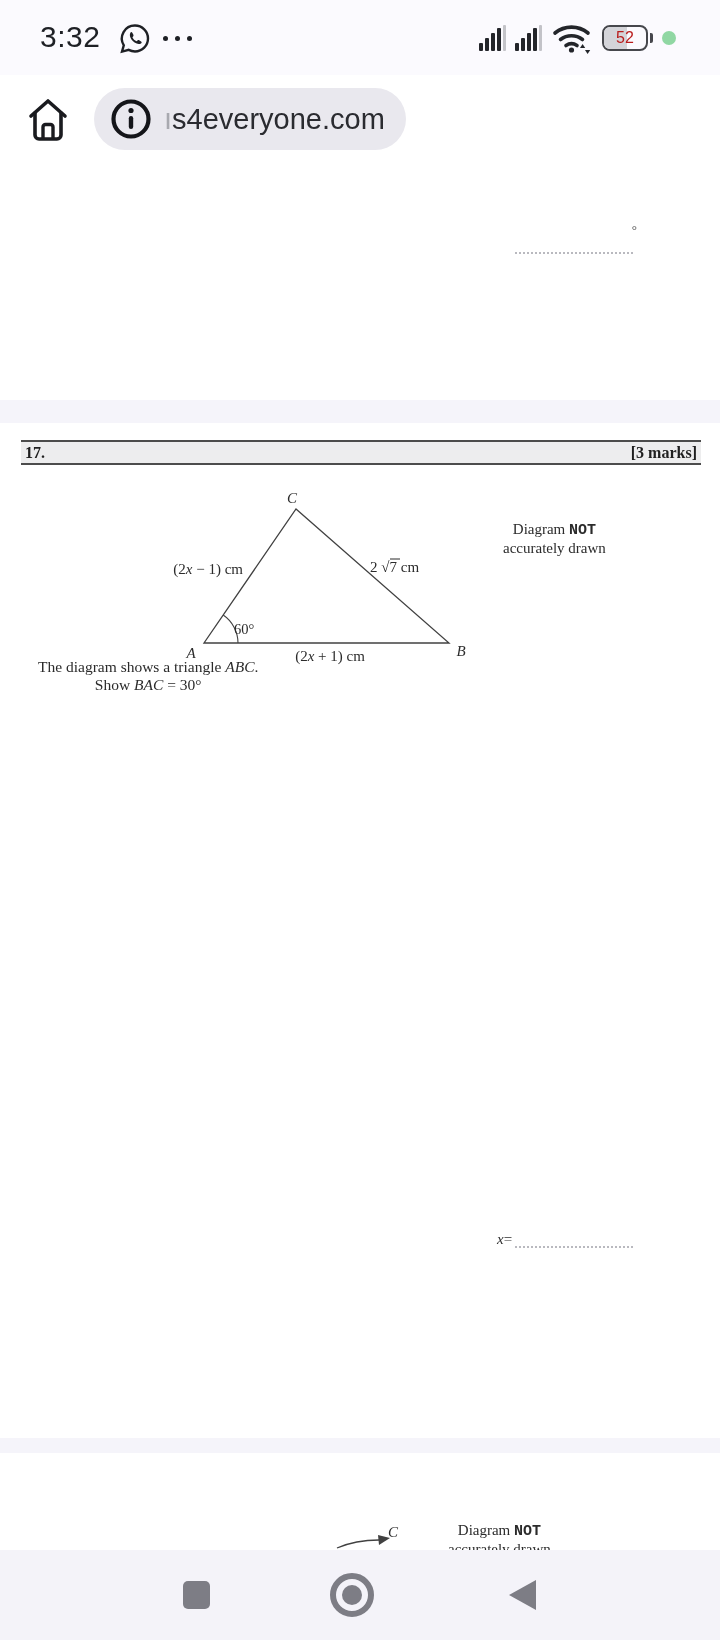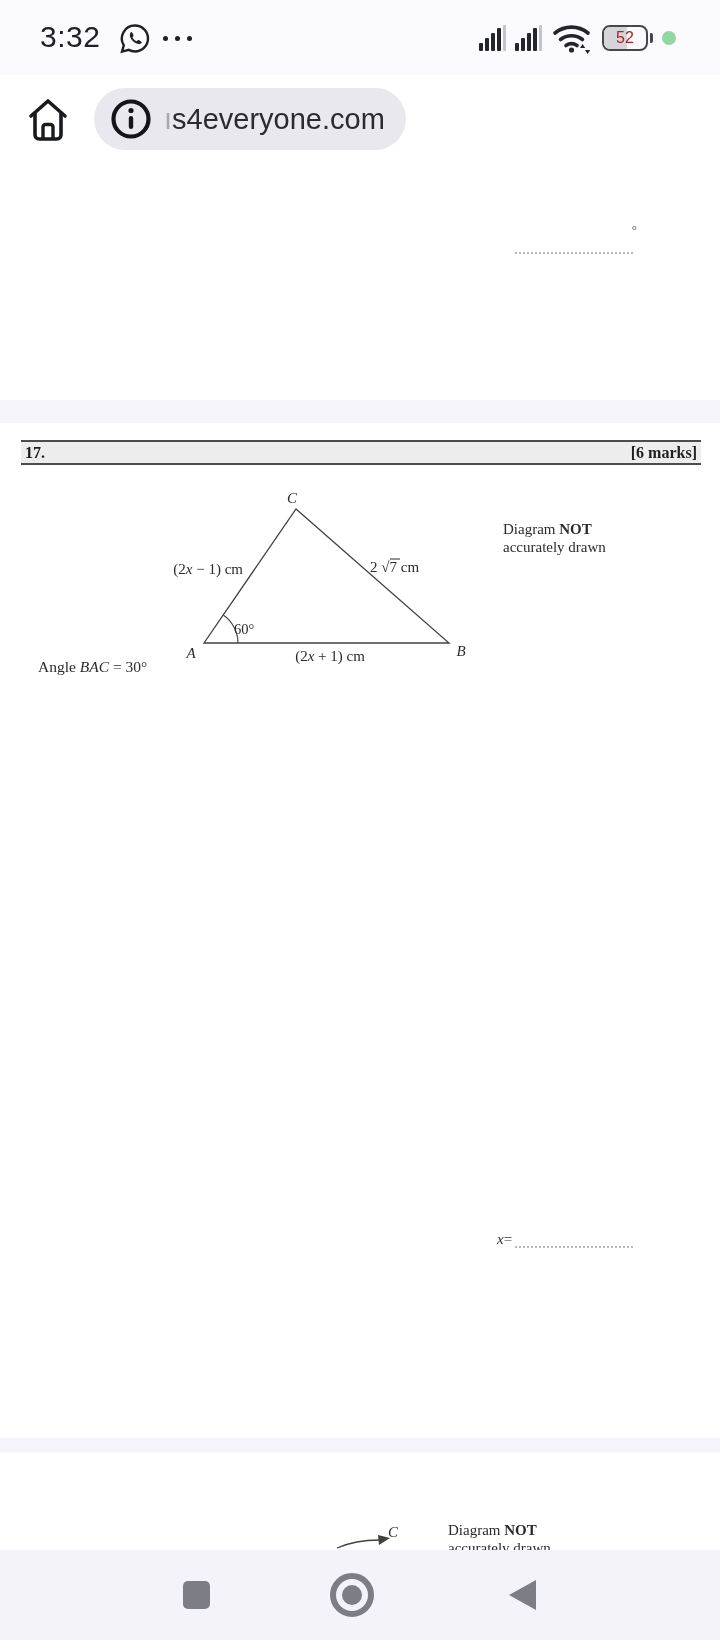--- a/index.html
+++ b/index.html
@@ -1,17 +1,17 @@
 <!DOCTYPE html>
 <html><head>
 <meta charset="utf-8">
 <style>
   html,body{margin:0;padding:0;}
   body{width:720px;height:1640px;background:#fff;font-family:"Liberation Sans",sans-serif;}
-  .screen{position:relative;width:720px;height:1640px;background:#ffffff;overflow:hidden;}
+  .screen{position:relative;width:720px;height:1640px;background:#ffffff;overflow:hidden;text-align:center;}
 
   
   .status-bar{position:absolute;left:0;top:0;width:720px;height:75px;background:#fbfafe;}
   .sb-time{position:absolute;left:40px;top:20px;font-size:30px;color:#1e2025;letter-spacing:.5px;}
   .sb-wa{position:absolute;left:117px;top:21px;}
   .sb-dots{position:absolute;left:163px;top:36px;display:flex;gap:7px;}
   .sb-dots i{width:5px;height:5px;border-radius:50%;background:#1e2025;display:block;}
   .sb-right{position:absolute;right:44px;top:0;height:75px;display:flex;align-items:center;gap:9px;}
   .sig{display:flex;align-items:flex-end;gap:2px;height:26px;}
   .sig i{width:4px;background:#23252a;display:block;border-radius:1px;}
@@ -47,21 +47,21 @@
 
   .qbar{position:absolute;left:21px;width:672px;height:21px;background:#ededee;border-top:2.5px solid #4c4c4c;border-bottom:2.5px solid #4c4c4c;display:flex;align-items:center;justify-content:space-between;padding:0 4px;box-sizing:content-box;}
   .qbar .qnum,.qbar .qmarks{font-weight:700;font-size:16px;color:#1f1f1f;}
   .bar17{top:273px;}
   .bar18{top:1313px;}
 
   .tri-svg{position:absolute;left:130px;top:295px;}
   .dg-note{position:absolute;font-size:15px;line-height:17.5px;color:#2b2b2b;}
   .note17{left:503px;top:354px;}
   .note18{left:448px;top:1355px;}
-  .bd{font-weight:700;}
+  .bd{font-weight:700;font-family:Liberation Mono, monospace;}
   .it{font-style:italic;}
   .rad{text-decoration:overline;}
 
   .prose{position:absolute;left:38px;font-size:15.5px;line-height:18px;color:#2b2b2b;}
   .prose1{top:491px;}
   .prose2{top:555px;}
 
   .answer-line{position:absolute;left:497px;top:1064px;display:flex;align-items:flex-end;}
   .answer-line .ax{font-size:15px;font-style:italic;}
   .answer-line .aeq{font-size:15px;}
@@ -170,41 +170,42 @@
 
     <div class="prev-answer">
       <span class="deg">°</span>
       <div class="dotline"></div>
     </div>
 
     <div class="page-gap gap1"></div>
 
     <div class="qbar bar17">
       <span class="qnum">17.</span>
-      <span class="qmarks">[6 marks]</span>
+      <span class="qmarks">[3 marks]</span>
     </div>
 
     <svg class="tri-svg" width="340" height="215" viewBox="0 0 340 215" font-family="Liberation Serif, serif">
       <path d="M74 181 L319 181 L166 47 Z" fill="none" stroke="#414141" stroke-width="1.3"></path>
       <path d="M108 181 A34 34 0 0 0 93.2 153" fill="none" stroke="#414141" stroke-width="1.1"></path>
       <text x="162" y="41" font-size="15" font-style="italic" text-anchor="middle" fill="#2b2b2b">C</text>
       <text x="61" y="196" font-size="15" font-style="italic" text-anchor="middle" fill="#2b2b2b">A</text>
       <text x="331" y="194" font-size="15" font-style="italic" text-anchor="middle" fill="#2b2b2b">B</text>
       <text x="104" y="172" font-size="14.5" fill="#2b2b2b">60°</text>
       <text x="113" y="112" font-size="15" text-anchor="end" fill="#2b2b2b"><tspan>(2</tspan><tspan font-style="italic">x</tspan><tspan> − 1) cm</tspan></text>
       <text x="240" y="110" font-size="15" fill="#2b2b2b"><tspan>2 √</tspan><tspan>7</tspan><tspan> cm</tspan></text>
       <line x1="260" y1="97" x2="270" y2="97" stroke="#2b2b2b" stroke-width="1"></line>
       <text x="200" y="199" font-size="15" text-anchor="middle" fill="#2b2b2b"><tspan>(2</tspan><tspan font-style="italic">x</tspan><tspan> + 1) cm</tspan></text>
     </svg>
 
     <div class="dg-note note17" style="white-space:pre-line"><span>Diagram </span><span class="bd">NOT</span><span>
 accurately drawn</span></div>
 
     <div class="prose prose1">
-      <div><span>Angle </span><span class="it">BAC</span><span> = 30°</span></div>
+      <div><span>The diagram shows a triangle </span><span class="it">ABC</span><span>.</span></div>
+      <div><span>Show </span><span class="it">BAC</span><span> = 30°</span></div>
     </div>
 
     <div class="answer-line">
       <span class="ax">x</span>
         <span class="aeq"> =</span>
       <span class="dotline"></span>
     </div>
 
     <div class="page-gap gap2"></div>
 

